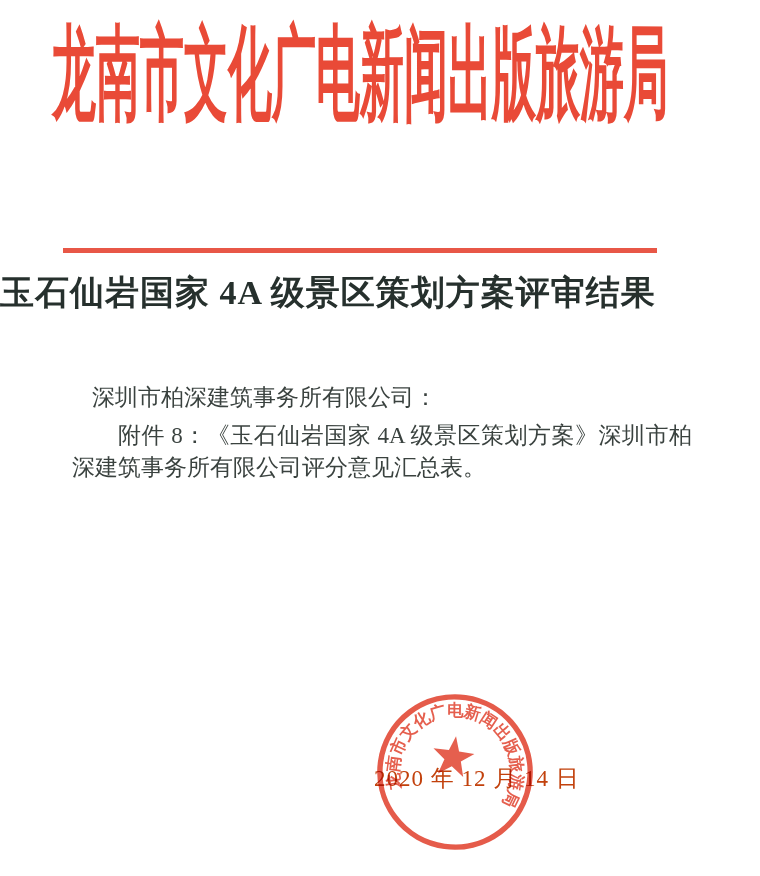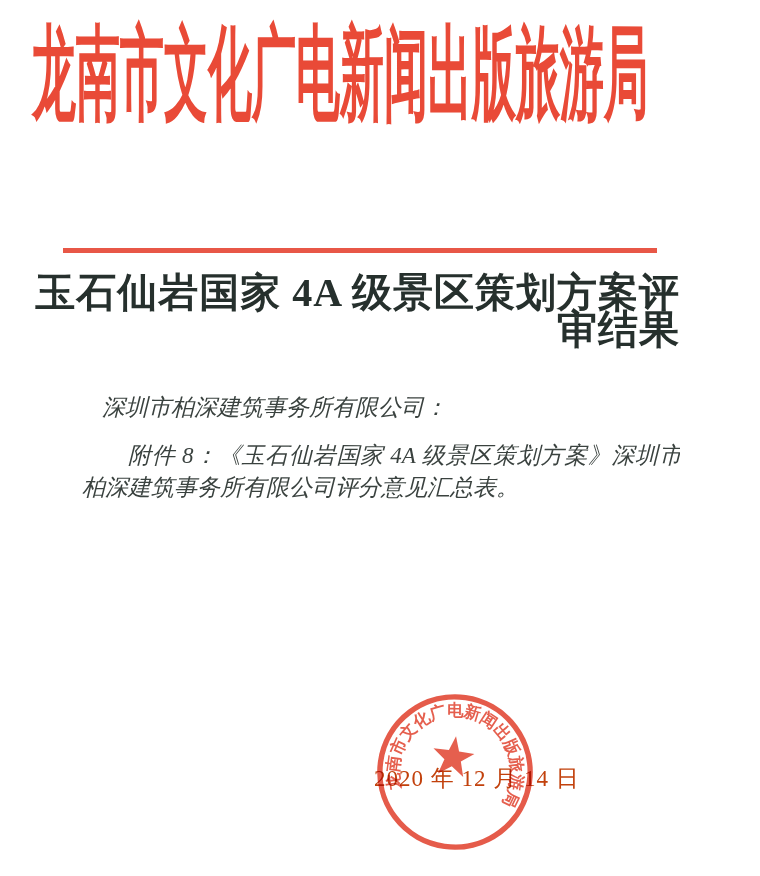--- a/index.html
+++ b/index.html
@@ -2,20 +2,21 @@
 <html><head>
 <meta charset="utf-8">
 <style>
   html,body{margin:0;padding:0;background:#ffffff;}
   .page{
     position:relative;
     width:680px;height:876px;
     background:#ffffff;
     overflow:hidden;
     font-family:"Liberation Serif","DejaVu Serif",serif;
+    padding-left:40px;
   }
   
   .letterhead-wrap{
     position:absolute;top:6px;left:0;width:100%;height:120px;
     text-align:center;
   }
   .letterhead-text{
     display:inline-block;
     font-size:44px;font-weight:bold;white-space:nowrap;
     color:#e94a37;
@@ -24,32 +25,32 @@
     transform-origin:top center;
   }
   
   .red-rule{
     position:absolute;left:63px;top:248px;width:594px;height:5px;
     background:#e85747;
   }
   
   .doc-title{
     position:absolute;top:274px;left:0;width:100%;
-    margin:0;text-align:right;
-    font-size:40px;line-height:37px;font-weight:bold;
+    margin:0;text-align:left;
+    font-size:34px;line-height:37px;font-weight:bold;
     color:#26302d;letter-spacing:1px;
   }
   .doc-title span{display:block;}
   
   .body-block{
     position:absolute;left:66px;top:376px;width:632px;
     font-size:23px;line-height:32px;color:#3a423f;
     text-align:justify;
   }
-  .body-block p{margin:16px;font-style:italic;}
+  .body-block p{margin:6px;}
   .salutation{padding-left:20px;}
   .indent{text-indent:2em;}
   
   .redact{
     display:inline-block;height:25px;vertical-align:-5px;
     background-image:
       repeating-linear-gradient(0deg, rgba(175,175,175,.38) 0 8px, rgba(236,236,236,.45) 8px 16px),
       repeating-linear-gradient(90deg, #d9d9d9 0 8px, #efefef 8px 16px);
     border-radius:1px;
   }

